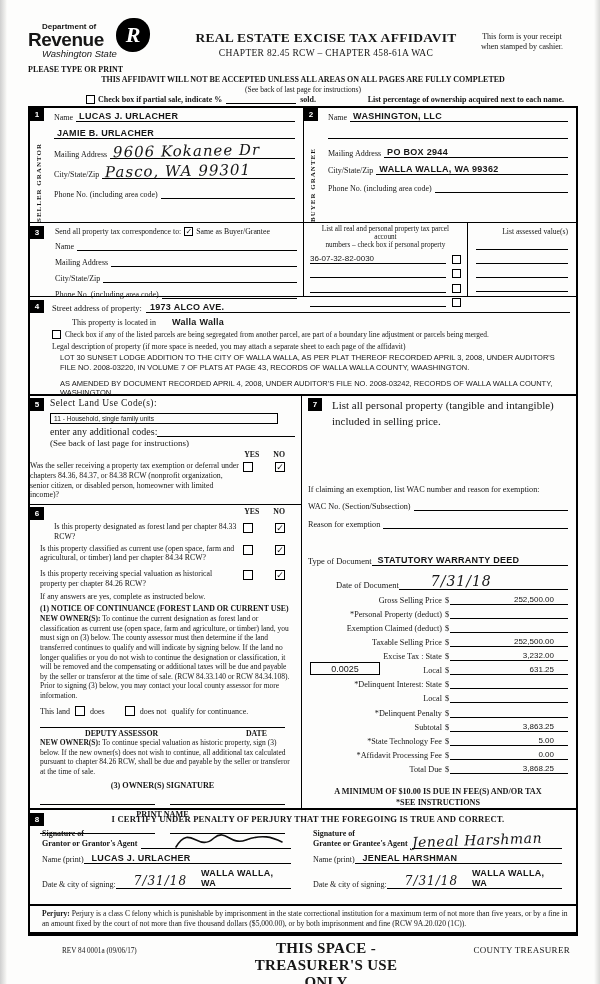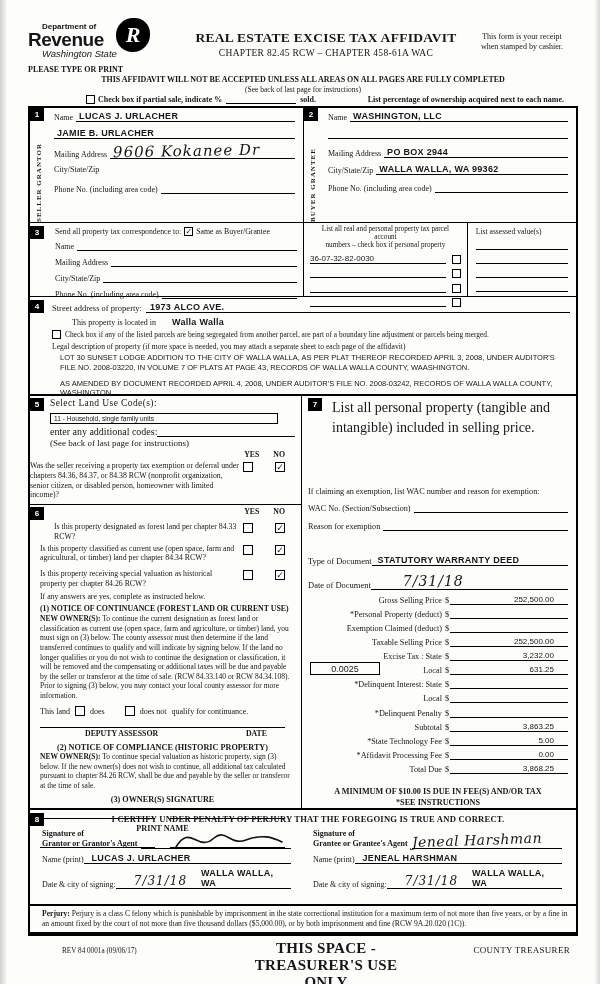--- a/index.html
+++ b/index.html
@@ -59,21 +59,21 @@
   .hw-big { font-size:15px; line-height:0.8; letter-spacing:1px; transform:rotate(-1deg); display:inline-block; }
 
   .row2 { display:flex; border-top:1.5px solid #000; height:74px; }
   .s3left { width:50%; padding:3px 6px 0 0; display:flex; }
   .s3fields { flex:1; padding-left:5px; padding-top:1px; }
   .s3top { display:flex; align-items:center; font-size:7.8px; margin-bottom:4px; gap:3px; }
   .parcelcol { width:30%; border-left:1.5px solid #000; padding:2px 6px; font-size:7.2px; text-align:center; }
   .parcelrow { display:flex; align-items:flex-end; margin-top:4.5px; }
   .parcelrow .ul { flex:1; border-bottom:1px solid #000; min-height:10px; text-align:left; font-size:8px; }
   .parcelrow .cb { margin-left:6px; }
-  .assesscol { flex:1; border-left:1.5px solid #000; padding:4px 8px; font-size:7.6px; text-align:left; }
+  .assesscol { flex:1; border-left:1.5px solid #000; padding:4px 8px; font-size:7.6px; text-align:right; }
   .assessline { border-bottom:1px solid #000; height:14px; }
 
   .row3 { border-top:1.5px solid #000; padding:3px 6px 2px 0; height:98px; }
   .s4head { display:flex; align-items:flex-end; }
   .s4head .numbox { margin-right:8px; }
   .s4head .ul { flex:1; border-bottom:1px solid #000; padding-left:4px; }
   .locrow { margin:4px 0 3px 42px; font-size:8px; }
   .segrow { display:flex; gap:4px; margin-left:22px; font-size:7.4px; align-items:flex-start; }
   .legallab { margin:3px 0 2px 22px; font-size:7.6px; }
   .legal { margin-left:30px; margin-right:8px; font-size:7.5px; line-height:1.3; }
@@ -104,21 +104,21 @@
   .thisland { display:flex; align-items:center; gap:5px; font-size:8px; margin:6px 0 4px 10px; }
   .sigline { border-bottom:1.2px solid #000; height:8px; margin:2px 10px 0 10px; }
   .duo { display:flex; justify-content:space-between; font-size:7.8px; font-weight:bold; margin:1px 28px 0 55px; }
   .ctr { text-align:center; font-size:8.2px; font-weight:bold; margin-top:5px; }
   .duolines { display:flex; justify-content:space-between; margin:9px 10px 0 10px; }
   .duolines span { width:47%; border-bottom:1.2px solid #000; height:6px; }
 
   .col7 { flex:1; display:flex; flex-direction:column; padding:2px 8px 0 6px; }
   .s7head { display:flex; }
   .s7head .numbox { margin-right:6px; }
-  .s7note { font-size:14px; line-height:1.45; }
+  .s7note { font-size:11px; line-height:1.45; }
   .s7gap { height:78px; }
   .exnote { font-size:8.2px; margin-bottom:7px; }
   .exline { display:flex; align-items:flex-end; font-size:8.2px; margin-bottom:8px; }
   .exline .ul { flex:1; border-bottom:1px solid #000; min-height:10px; margin-left:3px; }
   .docline { display:flex; align-items:flex-end; font-size:8.5px; margin:6px 0 0 0; }
   .docline .ul { flex:1; border-bottom:1px solid #000; min-height:11px; padding-left:6px; }
   .moneys { margin-top:5px; }
   .mrow { display:flex; align-items:flex-end; margin-bottom:4.1px; font-size:8.2px; position:relative; }
   .mlabel { flex:1; text-align:right; white-space:nowrap; }
   .mdollar { padding:0 1px 0 3px; }
@@ -203,20 +203,21 @@
             </div>
           <div class="fline">
               <span class="ul" style="border-bottom:1px solid #000;"><span class="sans vname">JAMIE B. URLACHER</span></span>
             </div>
           <div class="fline">
               <span class="lab">Mailing Address</span>
             <span class="ul"><span class="hand hw-big">9606 Kokanee Dr</span></span>
             </div>
           <div class="fline">
               <span class="lab">City/State/Zip</span>
+            <span class="ul"><span class="hand hw-big">Pasco, WA 99301</span></span>
             </div>
           <div class="fline" style="margin-top:9px;">
               <span class="lab">Phone No. (including area code)</span>
             <span class="ul"></span>
             </div>
         </div>
       </div>
       <div class="party">
         <div class="party-side">
           <div class="numbox">2</div>
@@ -391,21 +392,20 @@
             <span style="width:10px;"></span>
             <span class="cb"></span>
             <span>does not</span>
             <span>qualify for continuance.</span>
           </div>
           <div class="sigline"></div>
           <div class="duo">
             <span>DEPUTY ASSESSOR</span>
             <span>DATE</span>
           </div>
-          <div class="ctr">(2)  NOTICE OF COMPLIANCE (HISTORIC PROPERTY)</div>
           <div class="nbody"><span class="lead">NEW OWNER(S):</span> <span>To continue special valuation as historic property, sign (3) below. If the new owner(s) does not wish to continue, all additional tax calculated pursuant to chapter 84.26 RCW, shall be due and payable by the seller or transferor at the time of sale.</span></div>
           <div class="ctr">(3)  OWNER(S) SIGNATURE</div>
           <div class="duolines">
               <span></span>
               <span></span>
             </div>
           <div class="ctr">PRINT NAME</div>
           <div class="duolines">
               <span></span>
               <span></span>
@@ -426,21 +426,21 @@
           </div>
         <div class="exline">
             <span>Reason for exemption</span>
             <span class="ul"></span>
           </div>
         <div style="height:16px;"></div>
         <div class="docline">
             <span>Type of Document</span>
           <span class="ul"><span class="sans vname">STATUTORY WARRANTY DEED</span></span>
           </div>
-        <div class="docline" style="margin-top:7px;">
+        <div class="docline" style="margin-top:7px;margin-left:28px;">
             <span>Date of Document</span>
           <span class="ul"><span class="hand hw-date" style="font-size:14px;padding-left:26px;">7/31/18</span></span>
           </div>
 
         <div class="moneys">
           <div class="mrow">
               <span class="mlabel">Gross Selling Price</span>
               <span class="mdollar">$</span>
               <span class="mline sans"><span>252,500.00</span></span>
             </div>

